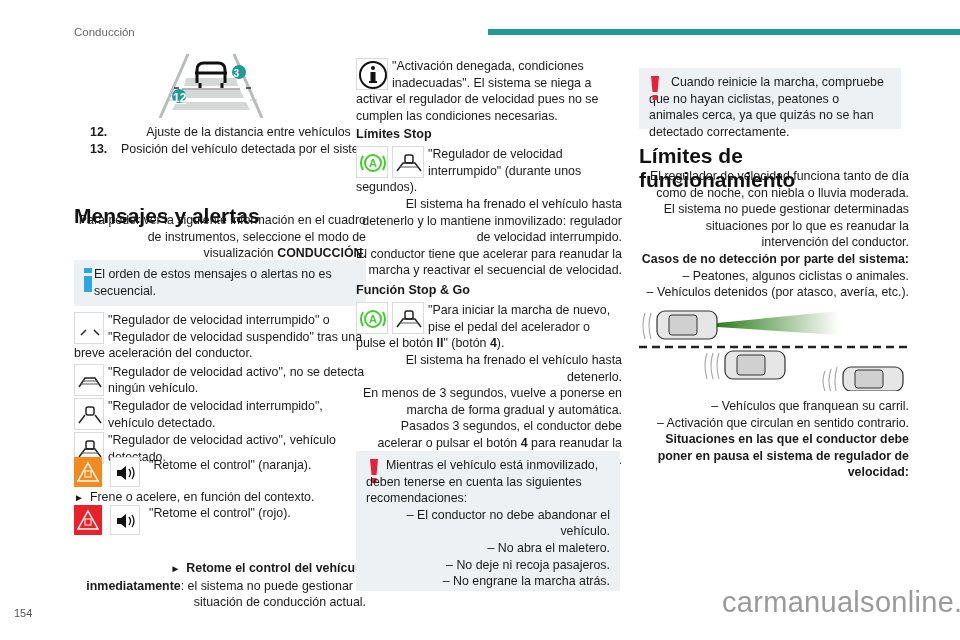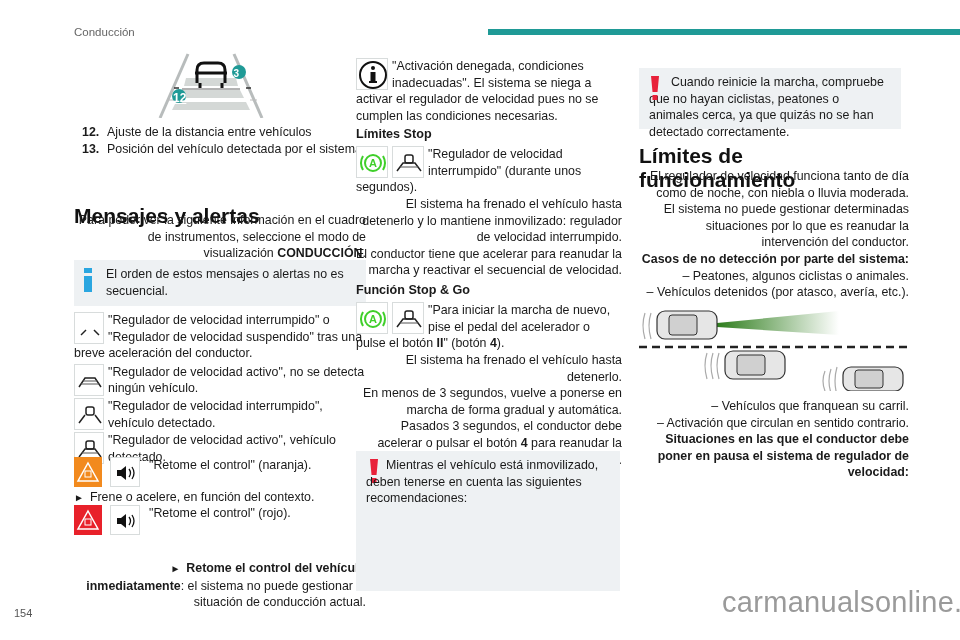--- a/index.html
+++ b/index.html
@@ -52,38 +52,38 @@
       <path d="M45,31 L45,18 Q45,11 52,11 L66,11 Q73,11 73,18 L73,31" fill="none" stroke="#111" stroke-width="3"></path>
       <path d="M43,21 L75,21" stroke="#111" stroke-width="3"></path>
       <path d="M48,31 L48,36 M70,31 L70,36" stroke="#111" stroke-width="3"></path>
       <circle cx="87" cy="20" r="7" fill="#1f9a96"></circle>
       <circle cx="27" cy="44" r="7" fill="#1f9a96"></circle>
     </svg>
     <span class="abs" style="left:76px;top:14px;font-size:10px;color:#fff;font-weight:bold;">13</span>
     <span class="abs" style="left:21px;top:38px;font-size:12px;color:#fff;font-weight:bold;text-decoration:underline;">12</span>
   </div>
 
-  <div class="abs" style="left:8px;top:124px;width:292px;">
+  <div class="abs" style="left:16px;top:124px;width:292px;text-align:center;">
     <div class="ol-item">
       <span class="num">12.</span>
       <span>Ajuste de la distancia entre vehículos</span>
     </div>
     <div class="ol-item">
       <span class="num">13.</span>
       <span>Posición del vehículo detectada por el sistema</span>
     </div>
   </div>
 
   <div class="abs h2" style="left:0;top:204px;">Mensajes y alertas</div>
 
   <p class="abs" style="left:0;top:212px;width:292px;">
     <span>Para poder ver la siguiente información en el cuadro de instrumentos, seleccione el modo de visualización </span><b>CONDUCCIÓN</b><span>.</span>
   </p>
 
-  <div class="abs note-box" style="left:0;top:260px;width:292px;height:46px;padding-left:24px;">
+  <div class="abs note-box" style="left:0;top:260px;width:292px;height:46px;padding-left:12px;">
     <svg class="abs" style="left:10px;top:8px;" width="8" height="24">
       <rect x="0" y="0" width="8" height="5" fill="#2aa6e0"></rect>
       <rect x="0" y="8" width="8" height="16" fill="#2aa6e0"></rect>
     </svg>
     <span style="display:block;padding-left:8px;">El orden de estos mensajes o alertas no es secuencial.</span>
   </div>
 
   <div class="abs" style="left:0;top:312px;width:292px;">
     <div>
       <div class="icon-box float-icon" style="width:30px;height:32px;">
@@ -226,20 +226,26 @@
     <p><span>Pasados 3 segundos, el conductor debe acelerar o pulsar el botón </span><b>4</b><span> para reanudar la marcha.</span></p>
   </div>
 
   <div class="abs note-box" style="left:0;top:451px;width:264px;height:140px;">
     <svg class="abs" style="left:14px;top:8px;" width="8" height="24">
       <polygon points="0,0 8,0 6.5,16 1.5,16" fill="#e8213a"></polygon>
       <rect x="1.5" y="19" width="5" height="5" fill="#e8213a"></rect>
     </svg>
     <div style="position:relative;">
       <span style="display:inline-block;width:20px;"></span><span>Mientras el vehículo está inmovilizado, deben tenerse en cuenta las siguientes recomendaciones:</span>
+    </div>
+    <div>
+      <p>– <span>El conductor no debe abandonar el vehículo.</span></p>
+      <p>– <span>No abra el maletero.</span></p>
+      <p>– <span>No deje ni recoja pasajeros.</span></p>
+      <p>– <span>No engrane la marcha atrás.</span></p>
     </div>
   </div>
 </div>
 
 <div class="col col3">
   <div class="abs note-box" style="left:13px;top:68px;width:262px;height:61px;">
     <svg class="abs" style="left:12px;top:8px;" width="8" height="24">
       <polygon points="0,0 8,0 6.5,16 1.5,16" fill="#e8213a"></polygon>
       <rect x="1.5" y="19" width="5" height="5" fill="#e8213a"></rect>
     </svg>

